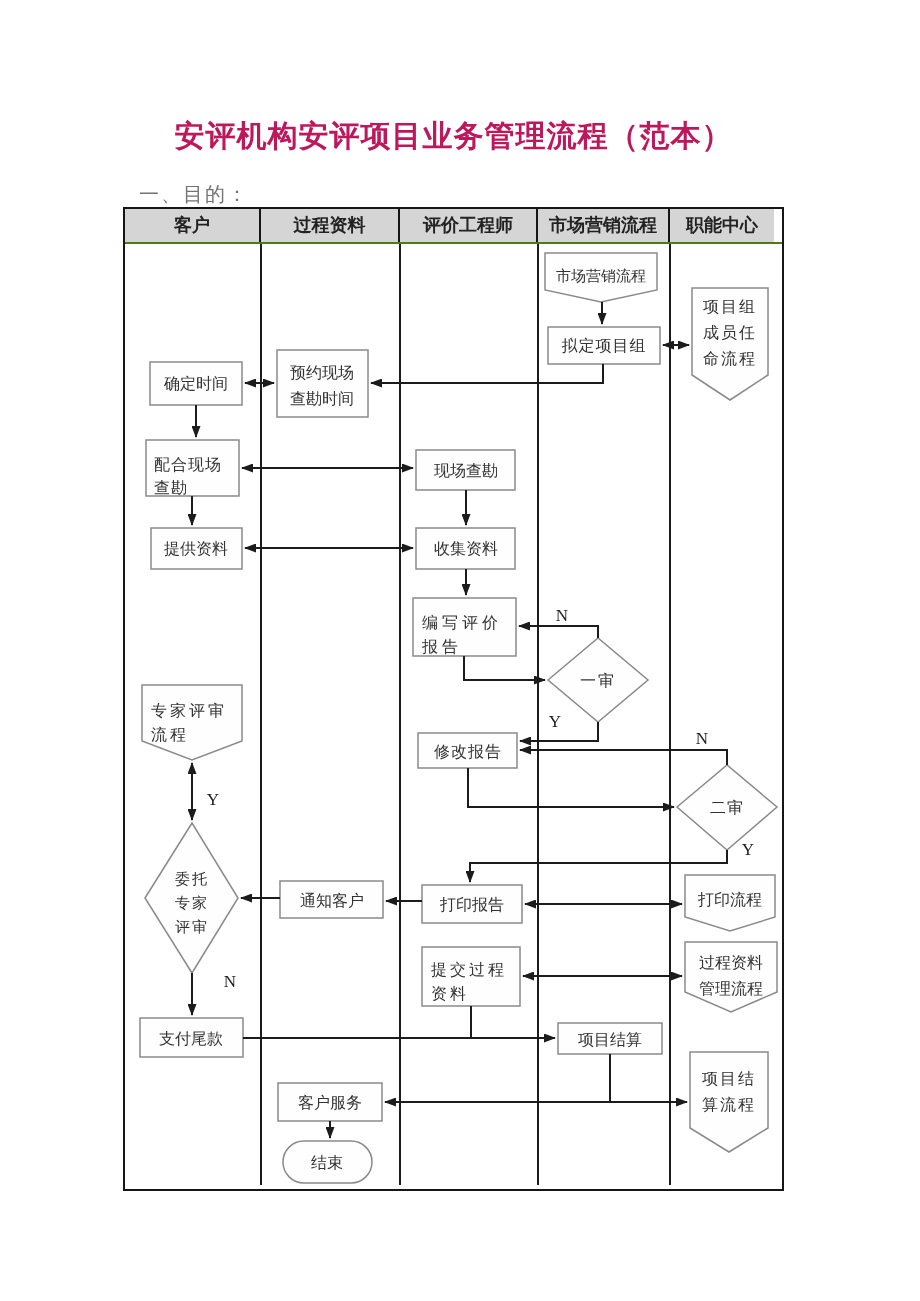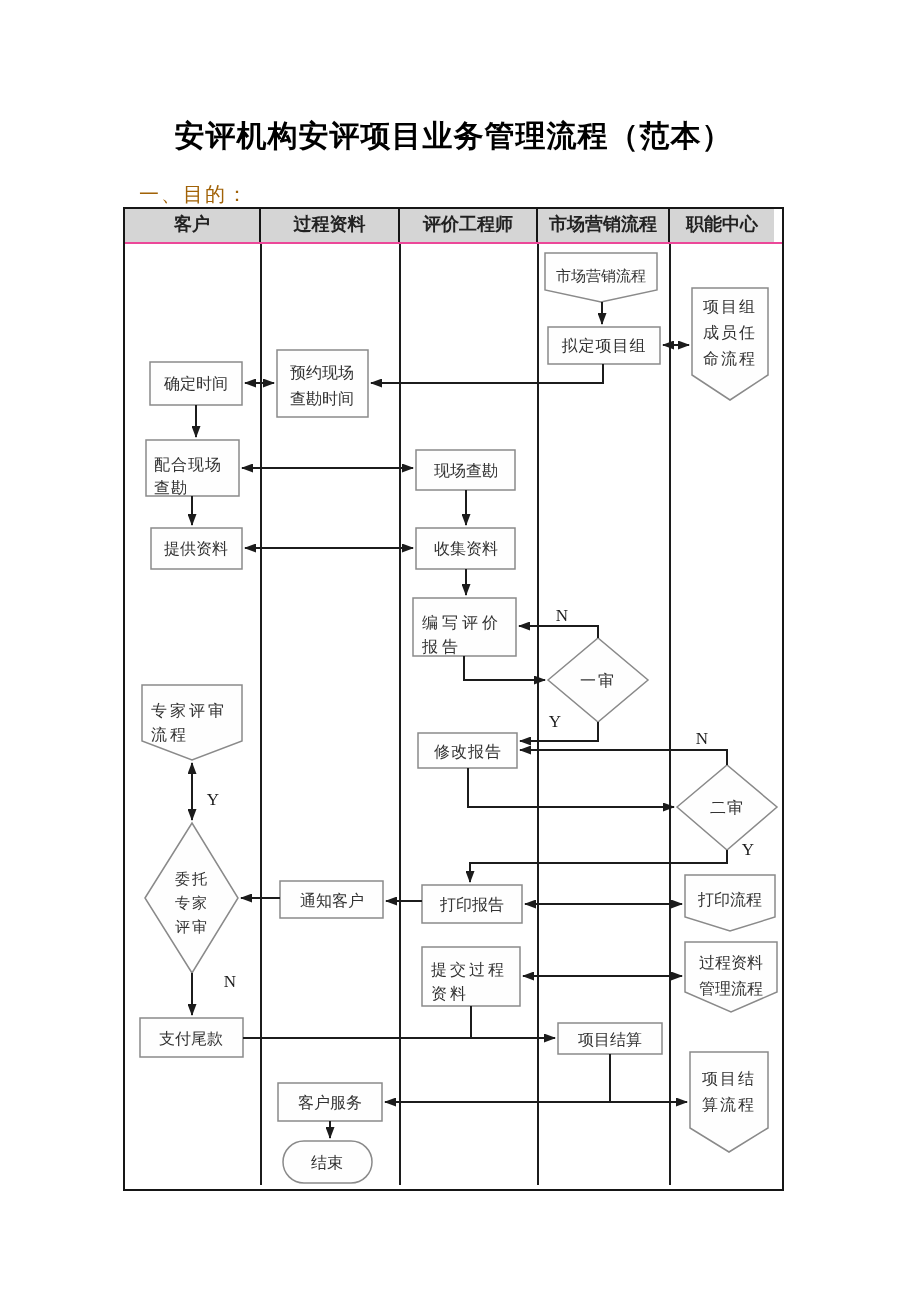--- a/index.html
+++ b/index.html
@@ -1,22 +1,22 @@
 <!DOCTYPE html>
 <html><head>
 <meta charset="utf-8">
 <style>
   html,body{margin:0;padding:0;background:#ffffff;}
   .page{position:relative;width:920px;height:1301px;background:#ffffff;overflow:hidden;
         font-family:"Liberation Serif","DejaVu Serif",serif;color:#1c1c1c;}
   .title{position:absolute;left:125px;top:116px;width:657px;text-align:center;
-         font-size:30px;font-weight:bold;letter-spacing:1px;color:#000000;}
-  .section{position:absolute;left:139px;top:181px;font-size:20px;color:#a16207;letter-spacing:2px;}
+         font-size:30px;font-weight:bold;letter-spacing:1px;color:#be185d;}
+  .section{position:absolute;left:139px;top:181px;font-size:20px;color:#737373;letter-spacing:2px;}
   .chart{position:absolute;left:123px;top:207px;border:2px solid #161616;background:#fff;}
-  .lanehead{display:flex;height:33px;border-bottom:2px solid #ec4899;font-family:Liberation Mono, monospace;}
+  .lanehead{display:flex;height:33px;border-bottom:2px solid #4d7c0f;}
   .lanehead .cell{box-sizing:border-box;background:#d5d5d5;text-align:center;line-height:33px;
                   font-size:18px;font-weight:600;color:#222;border-right:2px solid #161616;overflow:hidden;}
   .lanehead .cell:last-child{border-right:none;}
   svg .grid{stroke:#1c1c1c;stroke-width:2;}
   svg .shape{fill:#fefefe;stroke:#8a8a8a;stroke-width:1.5;}
   svg .con{fill:none;stroke:#1c1c1c;stroke-width:2;}
   svg text{font-family:"Liberation Serif","DejaVu Serif",serif;font-size:16px;fill:#333;}
   svg text.sm{font-size:15px;}
   svg text.bl{font-size:17px;fill:#1c1c1c;}
 </style>

